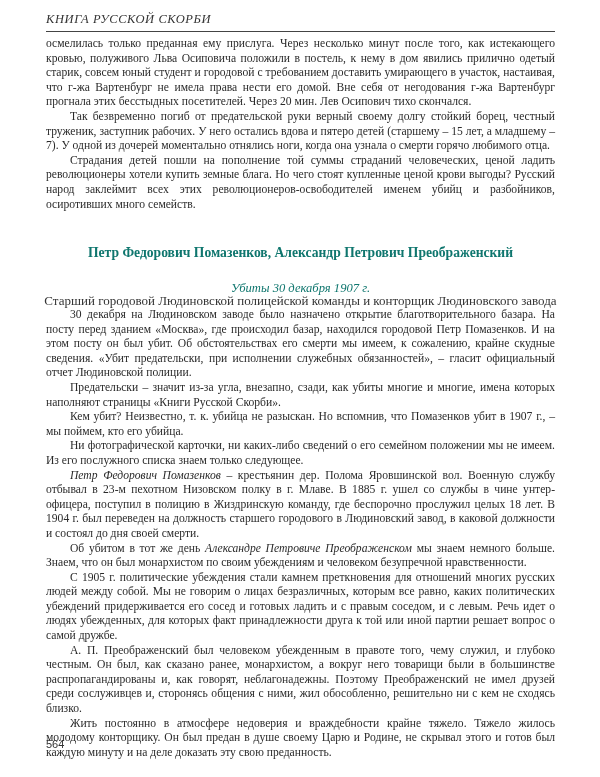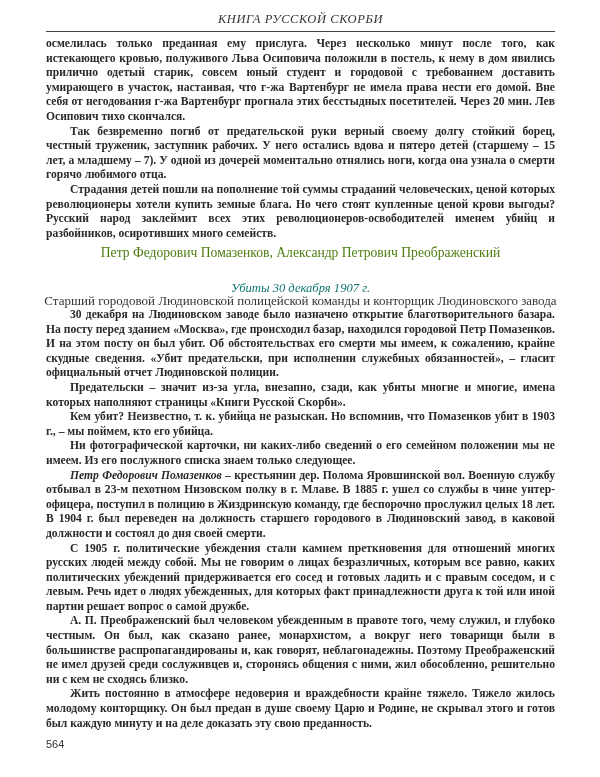--- a/index.html
+++ b/index.html
@@ -1,52 +1,53 @@
 <!DOCTYPE html>
 <html><head>
 <meta charset="utf-8">
 <style>
   html, body { margin: 0; padding: 0; background: #ffffff; }
   body { width: 600px; height: 777px; position: relative; overflow: hidden; font-family: "Liberation Serif", "DejaVu Serif", serif; color: #2a2a2a; }
   .page { position: absolute; left: 46px; top: 0; width: 509px; }
-  .running-head { position: absolute; top: 12px; left: 0; width: 509px; text-align: center; font-style: italic; font-size: 12.5px; letter-spacing: 0.6px; color: #333; }
+  .running-head { position: absolute; top: 12px; left: 0; width: 509px; font-style: italic; font-size: 12.5px; letter-spacing: 0.6px; color: #333; }
   .head-rule { position: absolute; top: 31px; left: 0; width: 509px; height: 0; border-top: 1.4px solid #444; }
   .body-text { position: absolute; left: 0; width: 509px; font-size: 11.6px; line-height: 14.6px; text-align: justify; hyphens: manual; }
-  .body-text p { margin: 0; text-indent: 0; font-weight: bold; }
+  .body-text p { margin: 0; text-indent: 0; }
   .body-text p.ind { text-indent: 24px; }
   .block1 { top: 37px; }
   .block2 { top: 308px; }
-  .heading { position: absolute; top: 245px; left: 0; width: 509px; text-align: center; font-weight: normal; font-size: 13.6px; color: #4d7c0f; }
+  .heading { position: absolute; top: 245px; left: 0; width: 509px; text-align: center; font-weight: bold; font-size: 13.6px; color: #0f766e; }
   .subtitle { position: absolute; top: 264px; left: -8px; width: 525px; text-align: center; font-size: 13px; color: #333; white-space: nowrap; margin-top: 29px; }
   .dateline { position: absolute; top: 281px; left: 0; width: 509px; text-align: center; font-style: italic; font-size: 12.6px; color: #0f766e; }
   .page-number { position: absolute; top: 738px; left: 0; font-family: Liberation Sans, sans-serif; font-size: 11px; color: #333; }
   em { font-style: italic; }
 </style>
 </head>
 <body>
 
 <div class="page">
   <div class="running-head">КНИГА РУССКОЙ СКОРБИ</div>
   <div class="head-rule"></div>
 
   <div class="body-text block1">
     <p>осмелилась только преданная ему прислуга. Через несколько минут после того, как истекающего кровью, полуживого Льва Осиповича положили в постель, к нему в дом явились прилично одетый старик, совсем юный студент и городовой с требованием доставить умирающего в участок, настаивая, что г-жа Вартенбург не имела права нести его домой. Вне себя от негодования г-жа Вартенбург прогнала этих бесстыдных посетителей. Через 20 мин. Лев Осипович тихо скончался.</p>
     <p class="ind">Так безвременно погиб от предательской руки верный своему долгу стойкий борец, честный труженик, заступник рабочих. У него остались вдова и пятеро детей (старшему – 15 лет, а младшему – 7). У одной из дочерей моментально отнялись ноги, когда она узнала о смерти горячо любимого отца.</p>
-    <p class="ind">Страдания детей пошли на пополнение той суммы страданий человеческих, ценой которых революционеры хотели купить земные блага. Но чего стоят купленные ценой крови выгоды? Русский народ заклеймит всех этих революционеров-освободителей именем убийц и разбойников, осиротивших много семейств.</p>
+    <p class="ind">Страдания детей пошли на пополнение той суммы страданий человеческих, ценой ладить революционеры хотели купить земные блага. Но чего стоят купленные ценой крови выгоды? Русский народ заклеймит всех этих революционеров-освободителей именем убийц и разбойников, осиротивших много семейств.</p>
   </div>
 
   <div class="heading">Петр Федорович Помазенков, Александр Петрович Преображенский</div>
   <div class="subtitle">Старший городовой Людиновской полицейской команды и конторщик Людиновского завода</div>
   <div class="dateline">Убиты 30 декабря 1907 г.</div>
 
   <div class="body-text block2">
     <p class="ind">30 декабря на Людиновском заводе было назначено открытие благотворительного базара. На посту перед зданием «Москва», где происходил базар, находился городовой Петр Помазенков. И на этом посту он был убит. Об обстоятельствах его смерти мы имеем, к сожалению, крайне скудные сведения. «Убит предательски, при исполнении служебных обязанностей», – гласит официальный отчет Людиновской полиции.</p>
     <p class="ind">Предательски – значит из-за угла, внезапно, сзади, как убиты многие и многие, имена которых наполняют страницы «Книги Русской Скорби».</p>
-    <p class="ind">Кем убит? Неизвестно, т. к. убийца не разыскан. Но вспомнив, что Помазенков убит в 1903 г., – мы поймем, кто его убийца.</p>
+    <p class="ind">Кем убит? Неизвестно, т. к. убийца не разыскан. Но вспомнив, что Помазенков убит в 1907 г., – мы поймем, кто его убийца.</p>
     <p class="ind">Ни фотографической карточки, ни каких-либо сведений о его семейном положении мы не имеем. Из его послужного списка знаем только следующее.</p>
     <p class="ind"><em>Петр Федорович Помазенков</em><span> – крестьянин дер. Полома Яровшинской вол. Военную службу отбывал в 23-м пехотном Низовском полку в г. Млаве. В 1885 г. ушел со службы в чине унтер-офицера, поступил в полицию в Жиздринскую команду, где беспорочно прослужил целых 18 лет. В 1904 г. был переведен на должность старшего городового в Людиновский завод, в каковой должности и состоял до дня своей смерти.</span></p>
+    <p class="ind"><span>Об убитом в тот же день </span><em>Александре Петровиче Преображенском</em><span> мы знаем немного больше. Знаем, что он был монархистом по своим убеждениям и человеком безупречной нравственности.</span></p>
     <p class="ind">С 1905 г. политические убеждения стали камнем преткновения для отношений многих русских людей между собой. Мы не говорим о лицах безразличных, которым все равно, каких политических убеждений придерживается его сосед и готовых ладить и с правым соседом, и с левым. Речь идет о людях убежденных, для которых факт принадлежности друга к той или иной партии решает вопрос о самой дружбе.</p>
     <p class="ind">А. П. Преображенский был человеком убежденным в правоте того, чему служил, и глубоко честным. Он был, как сказано ранее, монархистом, а вокруг него товарищи были в большинстве распропагандированы и, как говорят, неблагонадежны. Поэтому Преображенский не имел друзей среди сослуживцев и, сторонясь общения с ними, жил обособленно, решительно ни с кем не сходясь близко.</p>
     <p class="ind">Жить постоянно в атмосфере недоверия и враждебности крайне тяжело. Тяжело жилось молодому конторщику. Он был предан в душе своему Царю и Родине, не скрывал этого и готов был каждую минуту и на деле доказать эту свою преданность.</p>
   </div>
 
   <div class="page-number">564</div>
 </div>
 
 </body></html>

